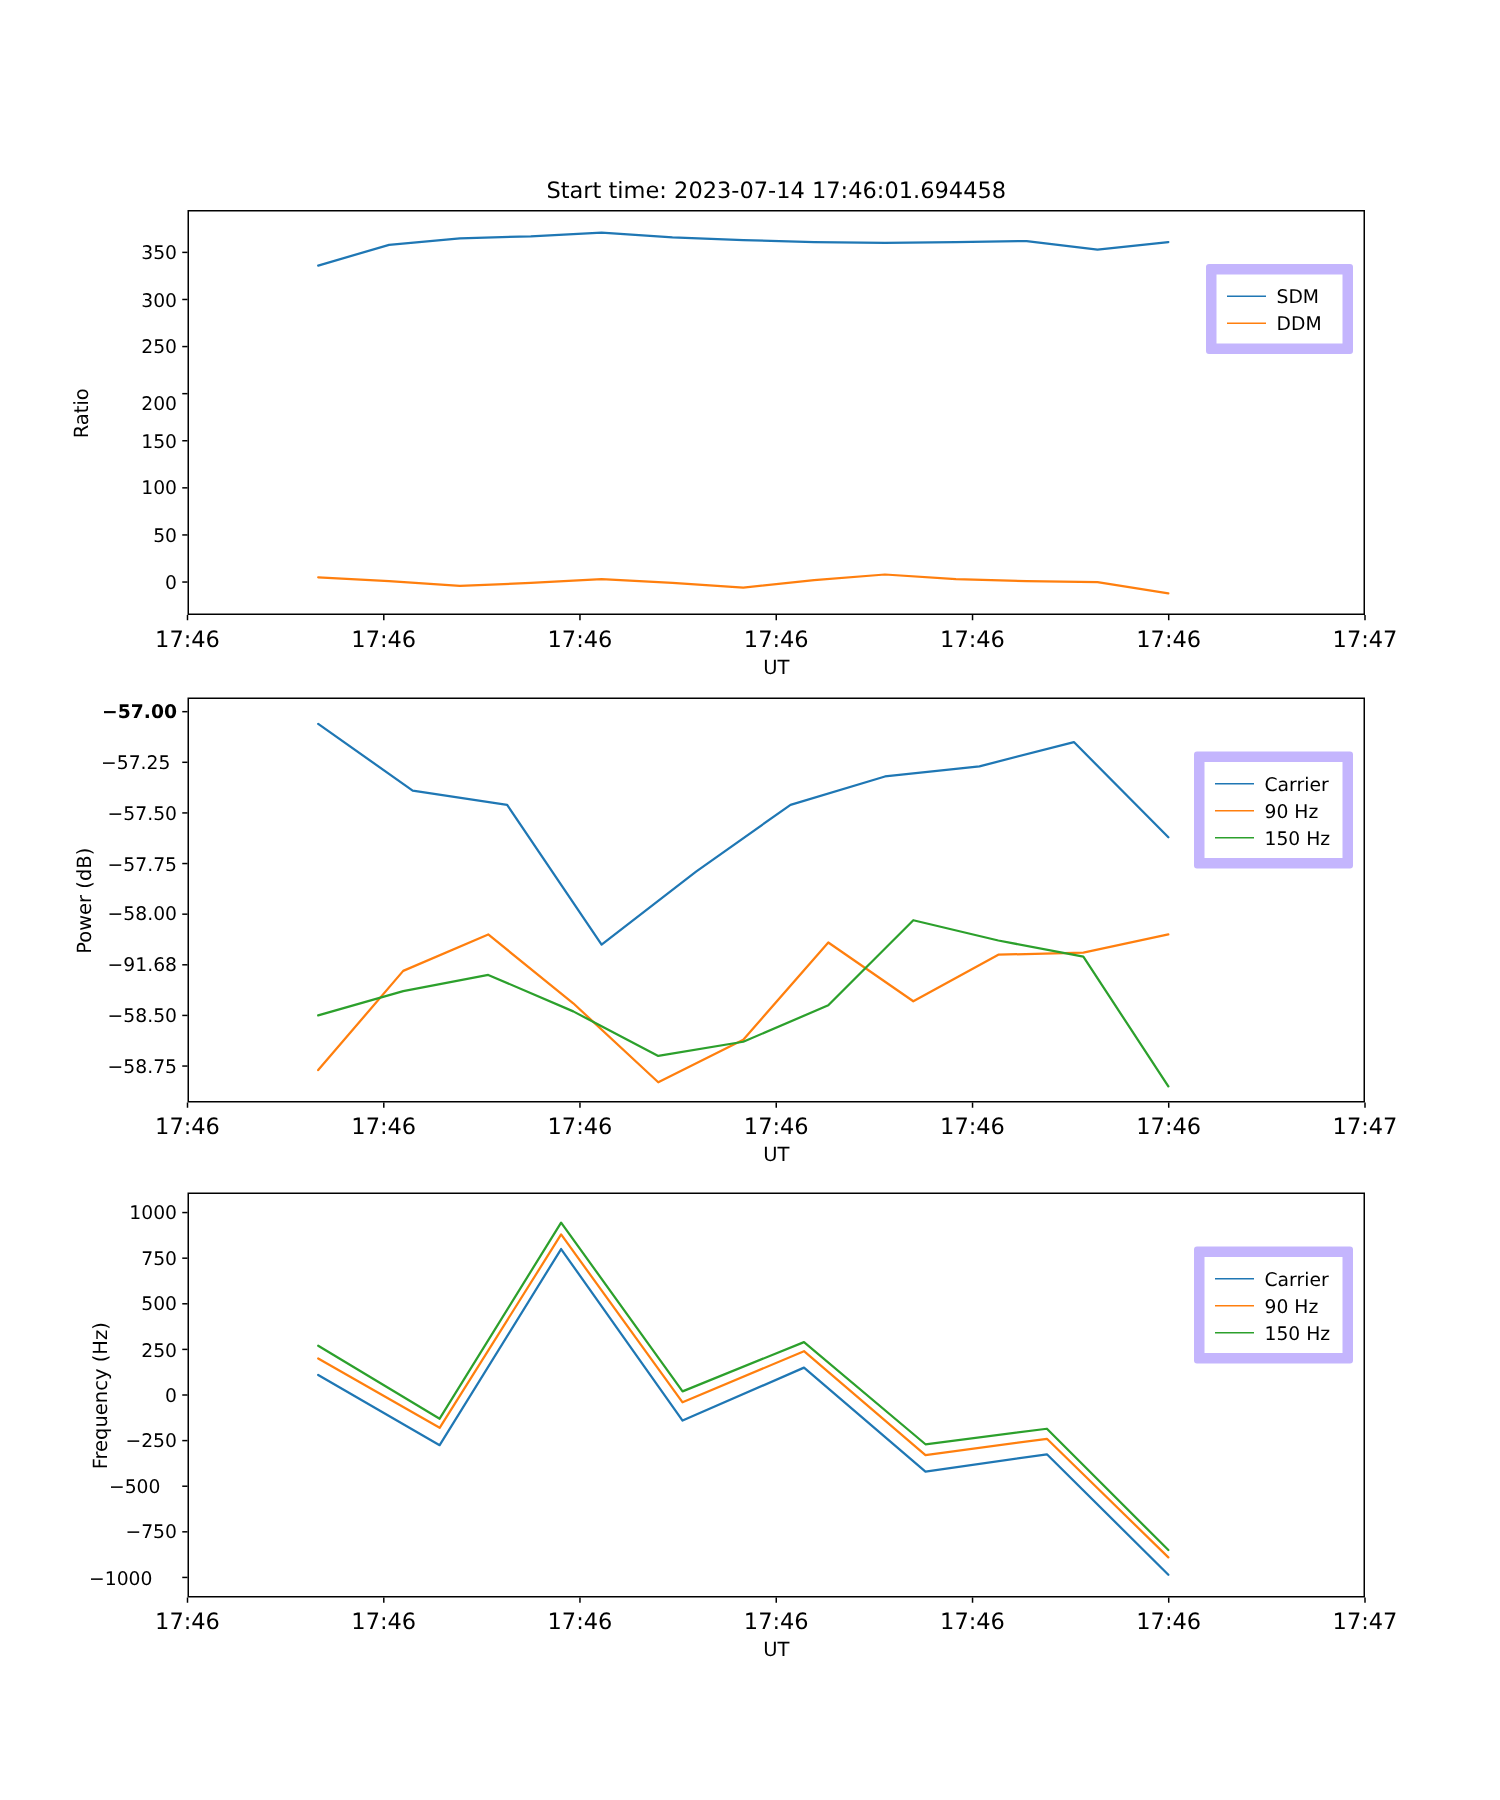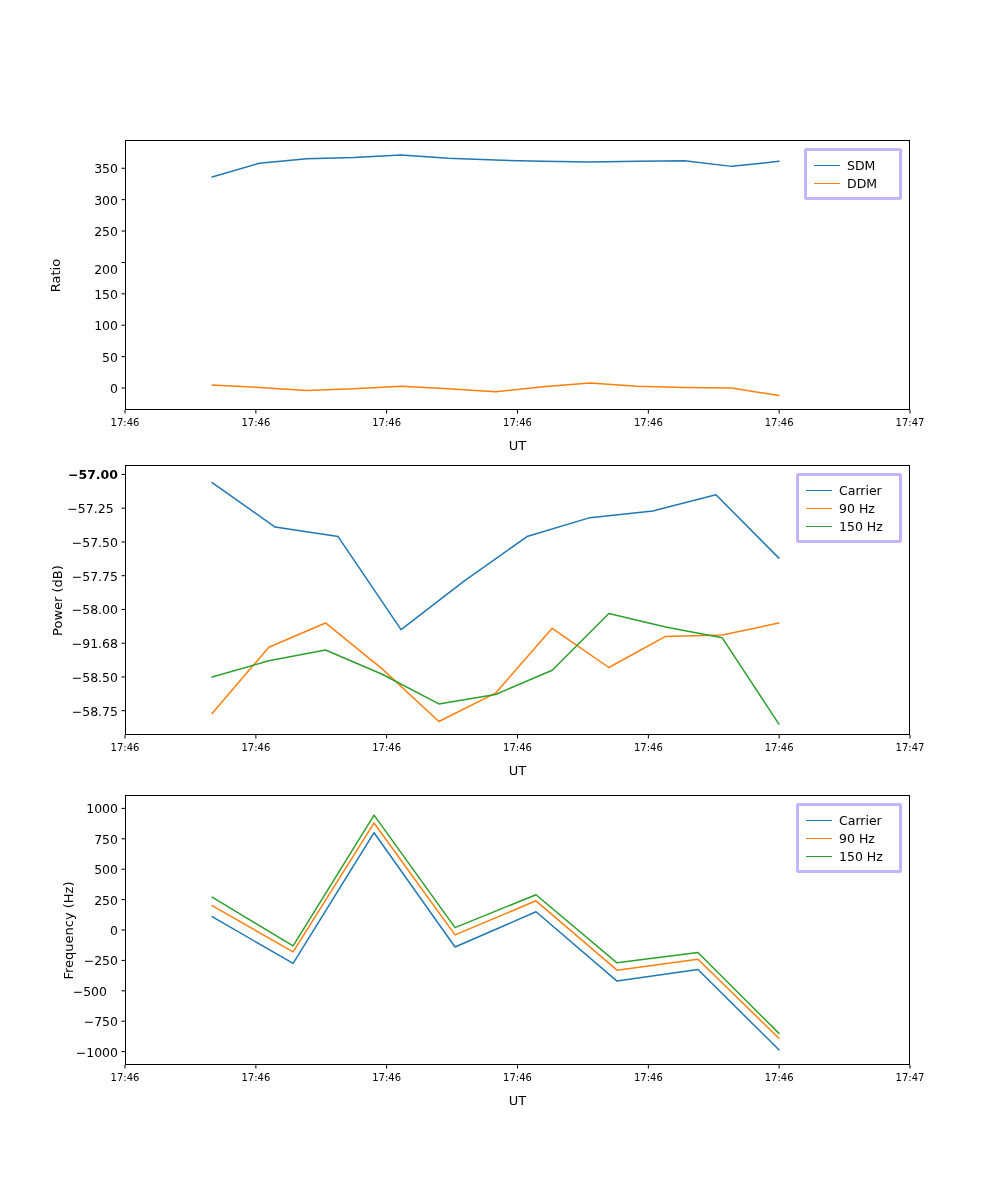--- a/index.html
+++ b/index.html
@@ -50,40 +50,41 @@
     text-align: center;
   }
   .xlabel {
     position: absolute;
     font-size: 13px;
     text-align: center;
     white-space: nowrap;
   }
   .tick-x {
     position: absolute;
-    font-size: 10px;
+    font-size: 15px;
     text-align: right;
     white-space: nowrap;
     transform: translateX(-50%);
   }
   .tick-y {
     position: absolute;
     font-size: 12.5px;
     text-align: right;
     white-space: nowrap;
     transform: translateY(-50%);
   }
   .legend {
     position: absolute;
-    border: 3px solid #c4b5fd;
+    border: 7px solid #c4b5fd;
     background: #ffffff;
     box-sizing: border-box;
     padding: 5px 7px;
     font-size: 12.5px;
     border-radius: 2px;
+    margin-top: 28px;
   }
   .legend-row {
     display: flex;
     align-items: center;
     height: 18px;
   }
   .legend-line {
     width: 26px;
     height: 0;
     border-top-width: 1.5px;
@@ -95,20 +96,21 @@
     color: #000000;
   }
 </style>
 </head>
 <body>
 
 <div id="figure">
 
   <div class="panel" style="left:0; top:0; width:1000px; height:450px;">
 
+    <div class="title" style="left:125px; top:118px; width:785px;">Start time: 2023-07-14 17:46:01.694458</div>
 
     <div class="axes-frame" style="left:125px; top:140px; width:785px; height:270px;"></div>
 
     <svg class="plot-svg" width="1000" height="450" viewBox="0 0 1000 450">
         <line x1="125" x2="125" y1="410" y2="413.5" stroke="#000" stroke-width="1"></line>
         <line x1="255.8595" x2="255.8595" y1="410" y2="413.5" stroke="#000" stroke-width="1"></line>
         <line x1="386.6405" x2="386.6405" y1="410" y2="413.5" stroke="#000" stroke-width="1"></line>
         <line x1="517.5" x2="517.5" y1="410" y2="413.5" stroke="#000" stroke-width="1"></line>
         <line x1="648.3594999999999" x2="648.3594999999999" y1="410" y2="413.5" stroke="#000" stroke-width="1"></line>
         <line x1="779.1405000000001" x2="779.1405000000001" y1="410" y2="413.5" stroke="#000" stroke-width="1"></line>
@@ -260,21 +262,21 @@
         <span class="legend-label">150 Hz</span>
       </div>
     </div>
   <div class="tick-x" style="left: 125px; top: 297px;">17:46</div>
       <div class="tick-x" style="left: 255.859px; top: 297px;">17:46</div>
       <div class="tick-x" style="left: 386.64px; top: 297px;">17:46</div>
       <div class="tick-x" style="left: 517.5px; top: 297px;">17:46</div>
       <div class="tick-x" style="left: 648.359px; top: 297px;">17:46</div>
       <div class="tick-x" style="left: 779.14px; top: 297px;">17:46</div>
       <div class="tick-x" style="left: 910px; top: 297px;">17:47</div>
-      <div class="tick-y" style="left: 63px; width: 55px; top: 276.622px;">−1000</div>
+      <div class="tick-y" style="left: 53px; width: 55px; top: 276.622px; text-align: center;">−1000</div>
       <div class="tick-y" style="left: 63px; width: 55px; top: 246.216px;">−750</div>
       <div class="tick-y" style="left: 52px; width: 55px; top: 215.811px;">−500</div>
       <div class="tick-y" style="left: 63px; width: 55px; top: 185.405px;">−250</div>
       <div class="tick-y" style="left: 63px; width: 55px; top: 155px;">0</div>
       <div class="tick-y" style="left: 63px; width: 55px; top: 124.595px;">250</div>
       <div class="tick-y" style="left: 63px; width: 55px; top: 94.1892px;">500</div>
       <div class="tick-y" style="left: 63px; width: 55px; top: 63.7838px;">750</div>
       <div class="tick-y" style="left: 63px; width: 55px; top: 33.3784px;">1000</div>
     </div>
 

